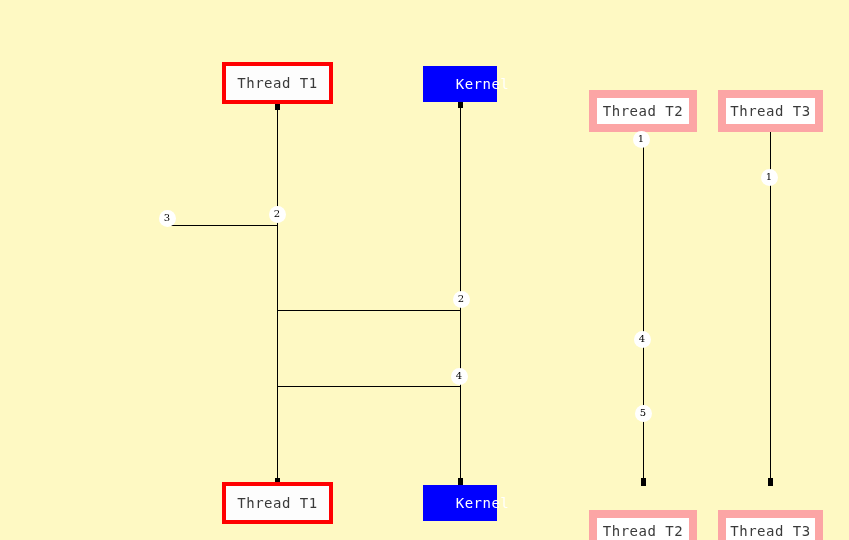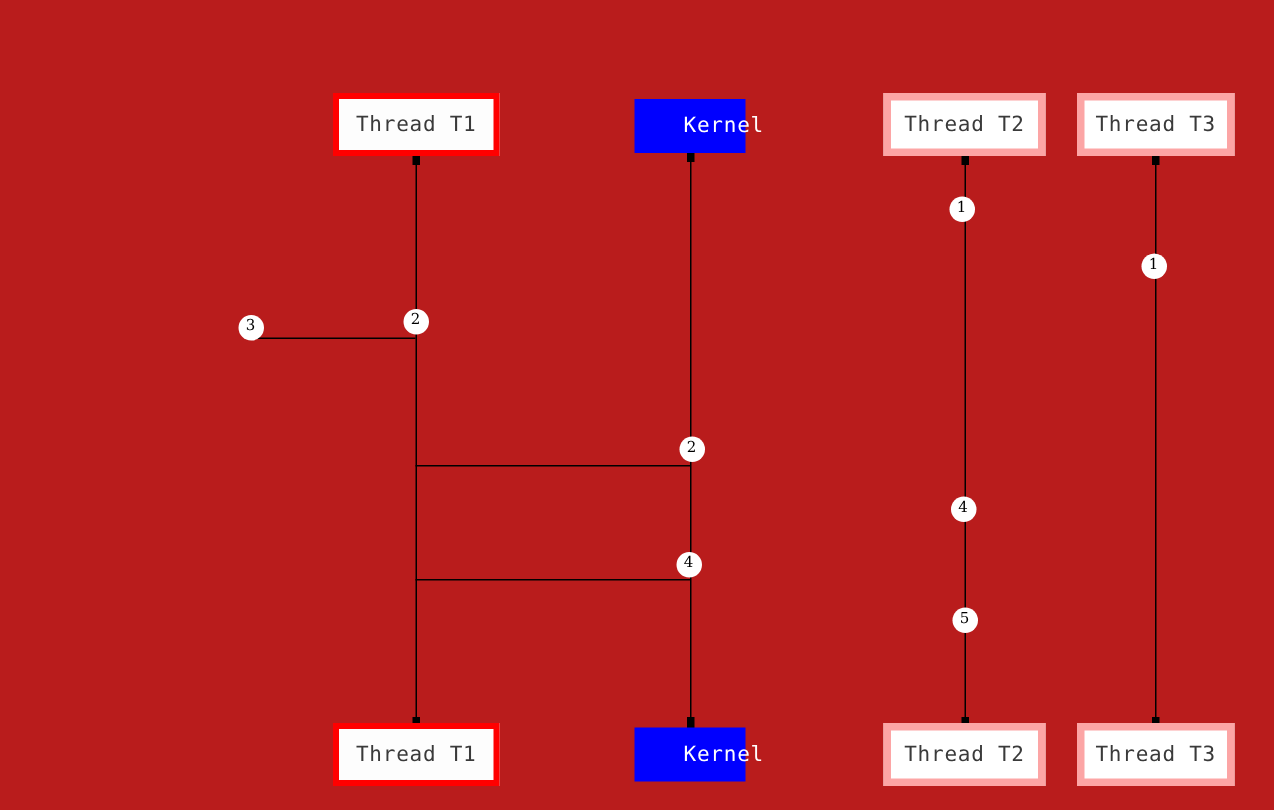--- a/index.html
+++ b/index.html
@@ -4,21 +4,21 @@
 <style>
   html, body {
     margin: 0;
     padding: 0;
     background: #000000;
   }
   #canvas {
     position: relative;
     width: 849px;
     height: 540px;
-    background: #b91c1c;
+    background: #fef9c3;
     overflow: hidden;
   }
   
   .lifeline {
     position: absolute;
     width: 1px;
     background: #000000;
   }
   .lifeline-stub {
     position: absolute;
@@ -44,23 +44,24 @@
     letter-spacing: 0.5px;
     white-space: nowrap;
     height: 42px;
   }
   .participant.redbox {
     border: 4px solid #ff0000;
     background: #fdfdfd;
     color: #3a3a3a;
   }
   .participant.bluebox {
-    border: 5px solid #fca5a5;
+    border: 8px solid #fca5a5;
     background: #ffffff;
     color: #3a3a3a;
+    margin-top: 28px;
   }
   .participant.fillbox {
     border: none;
     background: #0000ff;
     color: #ffffff;
     padding-left: 45px;
   }
   
   .step-marker {
     position: absolute;

